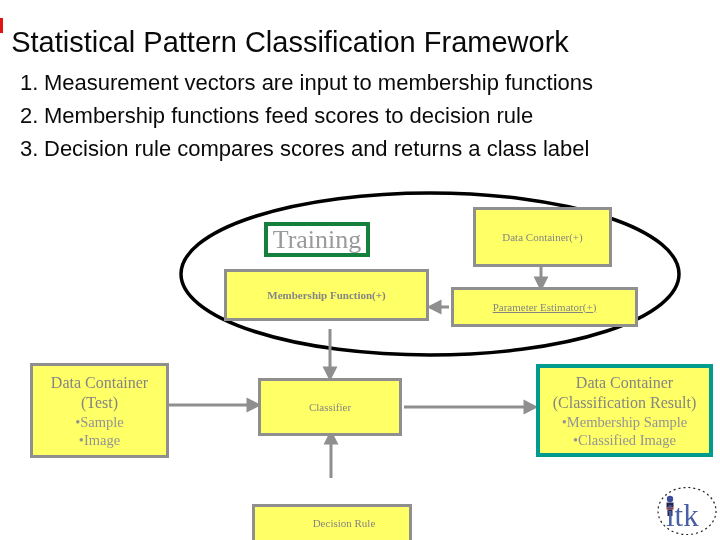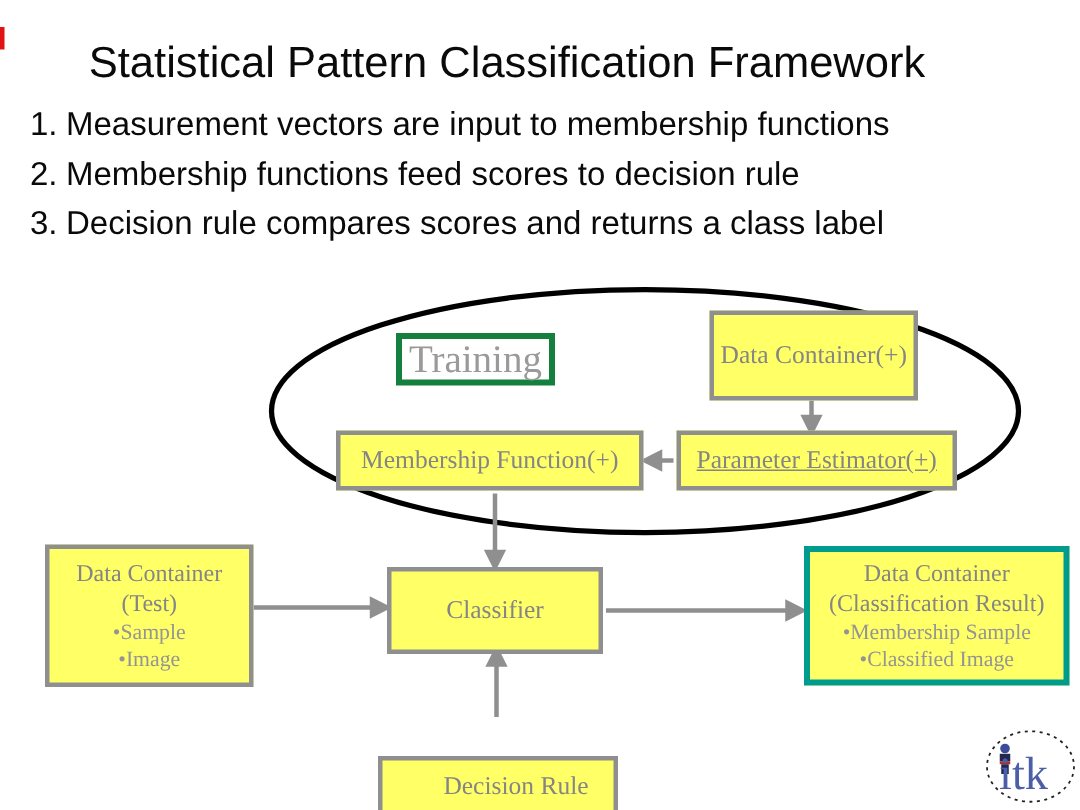--- a/index.html
+++ b/index.html
@@ -2,45 +2,45 @@
 <html style="--yellow: #ffff66; --gray: #8f8f8f; --teal: #009b8f; --btext: #858585;"><head>
 <meta charset="utf-8">
 <style>
   html,body{margin:0;padding:0;background:#fff;}
   .slide{
     position:relative;width:720px;height:540px;background:#fff;overflow:hidden;
     font-family:"Liberation Sans",sans-serif;
   }
   .title{
     position:absolute;top:26px;left:0;width:580px;text-align:center;
-    font-size:29px;color:#0a0a0a;letter-spacing:0px;margin-left:48px;
+    font-size:29px;color:#0a0a0a;letter-spacing:0px;
   }
   .list{position:absolute;top:66px;left:0;width:720px;}
   .list-item{display:flex;height:33px;align-items:center;font-size:22px;color:#0a0a0a;}
   .list-num{width:44px;padding-left:20px;box-sizing:border-box;}
   .list-txt{white-space:nowrap;}
   .overlay{position:absolute;left:0;top:0;width:720px;height:540px;z-index:1;}
   .box{
     position:absolute;z-index:2;box-sizing:border-box;
     background:var(--yellow,#ffff66);border:3px solid var(--gray,#8f8f8f);
     display:flex;flex-direction:column;align-items:center;justify-content:center;
     font-family:"Liberation Serif",serif;color:var(--btext,#858585);
     text-align:center;line-height:1.15;
   }
-  .box .lbl{font-size:17px;white-space:nowrap;}
+  .box .lbl{font-size:11px;white-space:nowrap;}
   .box .bhead{font-size:16px;white-space:nowrap;line-height:20px;}
   .box .bbullet{font-size:14.5px;white-space:nowrap;line-height:18px;color:#949494;}
   .training{
     position:absolute;z-index:2;box-sizing:border-box;left:264px;top:222px;width:106px;height:35px;
     background:#fff;border:4px solid #15803d;color:#9a9a9a;
     font-family:"Liberation Serif",serif;font-size:26px;
     display:flex;align-items:center;justify-content:center;
   }
   .b-dctrain{left:473px;top:207px;width:139px;height:60px;}
-  .b-member{left:224px;top:287px;width:205px;height:40px;}
+  .b-member{left:224px;top:269px;width:205px;height:52px;font-weight:bold;}
   .b-param{left:451px;top:287px;width:187px;height:40px;text-decoration:underline;}
   .b-test{left:30px;top:363px;width:139px;height:95px;}
   .b-classifier{left:258px;top:378px;width:144px;height:58px;}
   .b-result{left:536px;top:364px;width:177px;height:93px;border:4px solid var(--teal,#009b8f);}
   .b-decision{left:252px;top:504px;width:160px;height:39px;padding-left:24px;}
   .logo{position:absolute;left:655px;top:483px;width:64px;height:56px;z-index:2;}
 </style>
 </head>
 <body>
 

